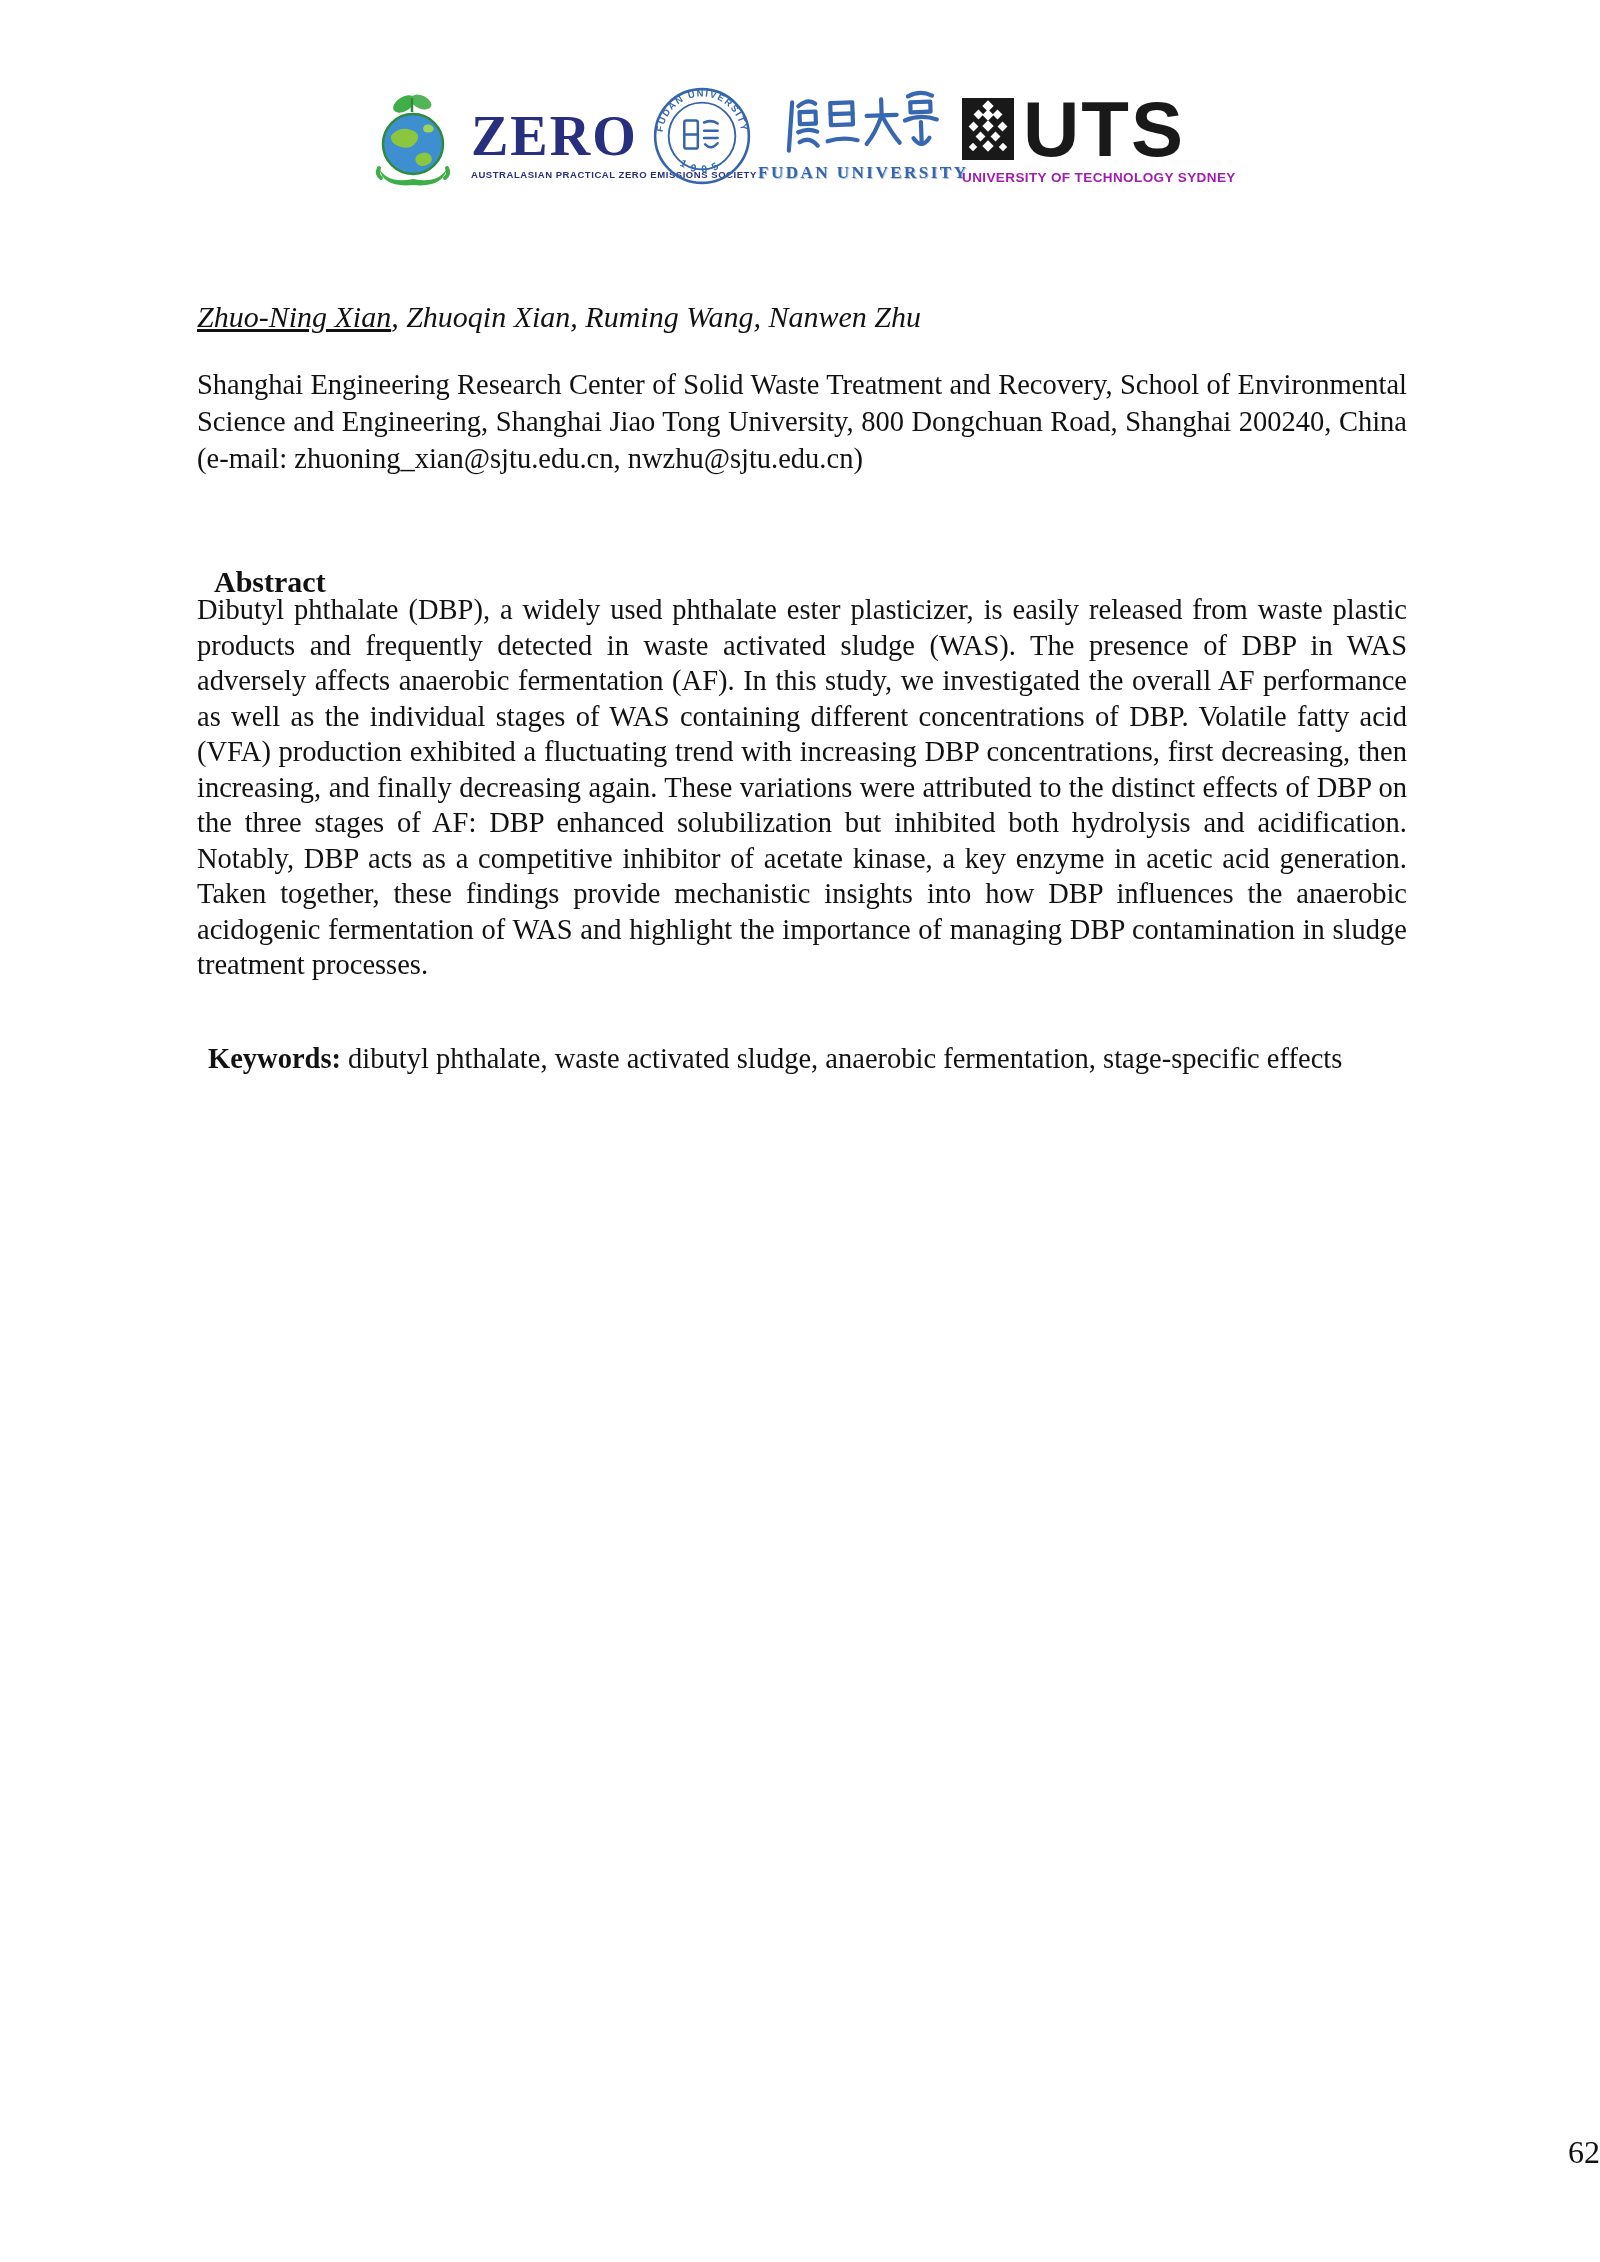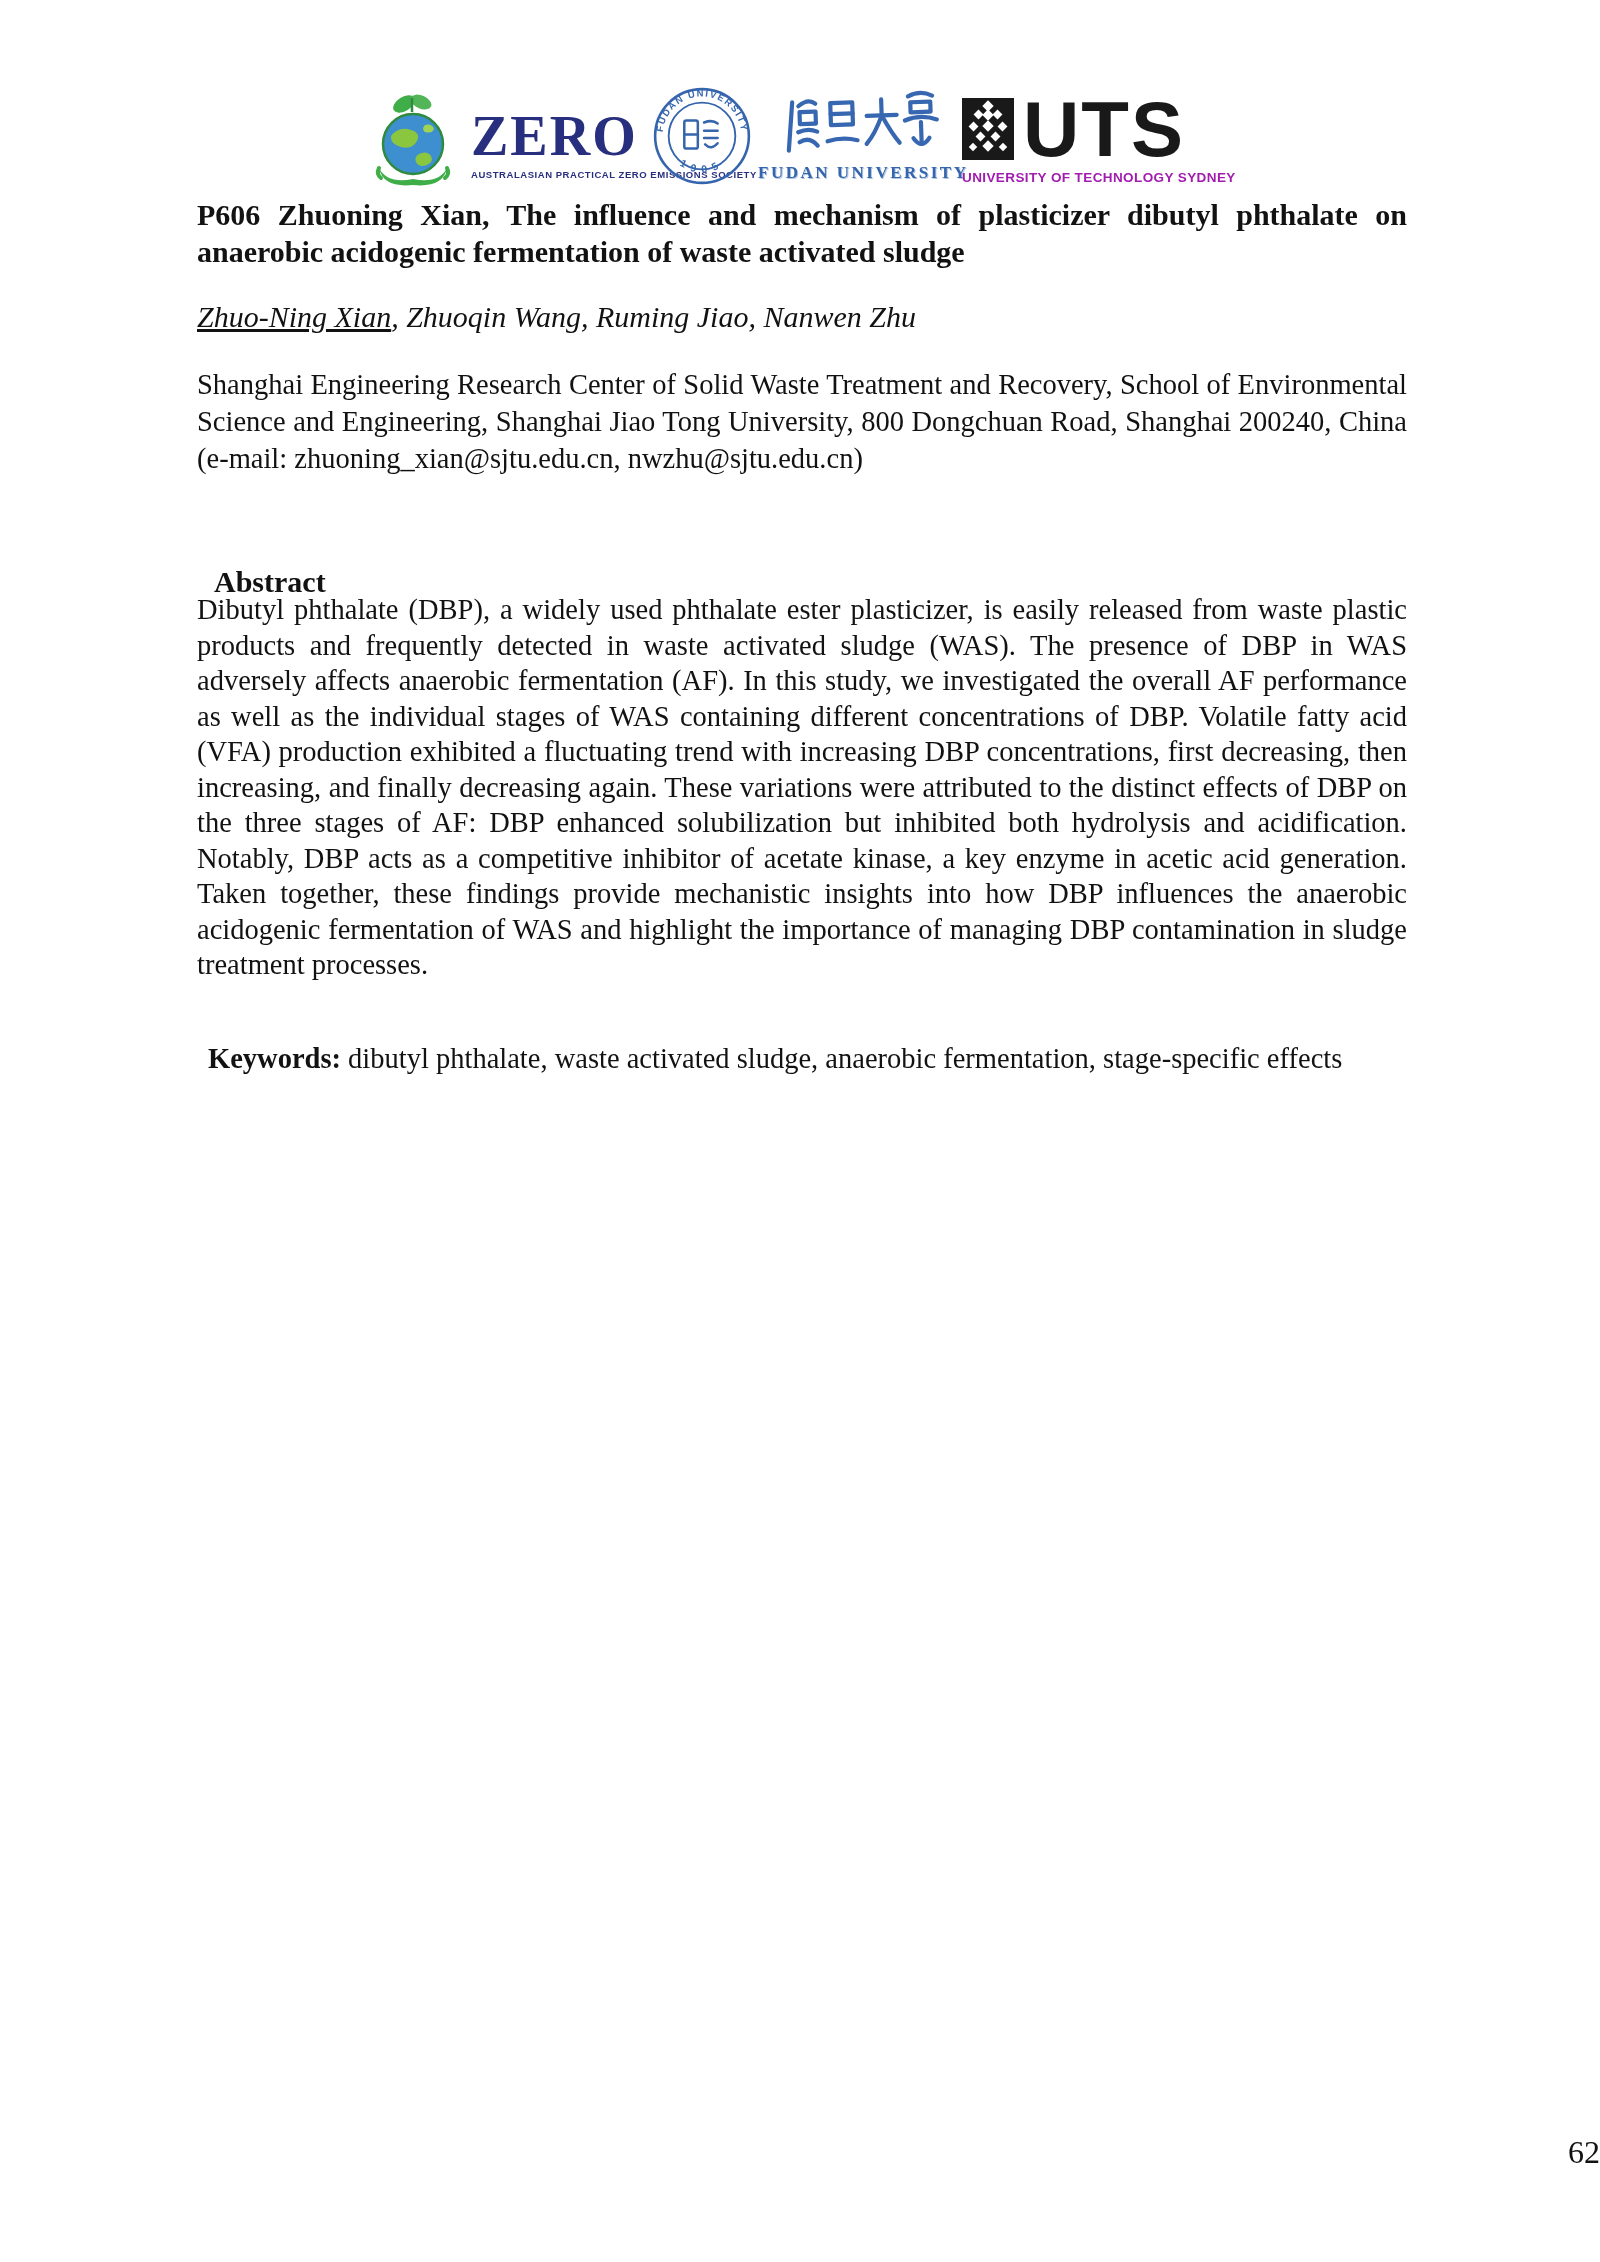--- a/index.html
+++ b/index.html
@@ -190,23 +190,22 @@
             <rect x="8" y="46" width="6" height="6" transform="rotate(45 11 49)"></rect>
             <rect x="38" y="46" width="6" height="6" transform="rotate(45 41 49)"></rect>
           </g>
         </svg>
         <div class="uts-name">UTS</div>
       </div>
       <div class="uts-sub">UNIVERSITY OF TECHNOLOGY SYDNEY</div>
     </div>
   </div>
 
-  <h1 class="content-col paper-title">P606 Zhuoning Xian, The influence and mechanism of plasticizer dibutyl phthalate on anaerobic acidogenic fermentation of waste activated sludge</h1>
-
-  <p class="content-col authors"><span class="presenting">Zhuo-Ning Xian</span><span>, Zhuoqin Wang, Ruming Jiao, Nanwen Zhu</span></p>
+
+  <p class="content-col authors"><span class="presenting">Zhuo-Ning Xian</span><span>, Zhuoqin Xian, Ruming Wang, Nanwen Zhu</span></p>
 
   <p class="content-col affiliation">Shanghai Engineering Research Center of Solid Waste Treatment and Recovery, School of Environmental Science and Engineering, Shanghai Jiao Tong University, 800 Dongchuan Road, Shanghai 200240, China (e-mail: zhuoning_xian@sjtu.edu.cn, nwzhu@sjtu.edu.cn)</p>
 
   <h2 class="content-col abstract-heading">Abstract</h2>
 
   <p class="content-col abstract-body">Dibutyl phthalate (DBP), a widely used phthalate ester plasticizer, is easily released from waste plastic products and frequently detected in waste activated sludge (WAS). The presence of DBP in WAS adversely affects anaerobic fermentation (AF). In this study, we investigated the overall AF performance as well as the individual stages of WAS containing different concentrations of DBP. Volatile fatty acid (VFA) production exhibited a fluctuating trend with increasing DBP concentrations, first decreasing, then increasing, and finally decreasing again. These variations were attributed to the distinct effects of DBP on the three stages of AF: DBP enhanced solubilization but inhibited both hydrolysis and acidification. Notably, DBP acts as a competitive inhibitor of acetate kinase, a key enzyme in acetic acid generation. Taken together, these findings provide mechanistic insights into how DBP influences the anaerobic acidogenic fermentation of WAS and highlight the importance of managing DBP contamination in sludge treatment processes.</p>
 
   <p class="content-col keywords"><span class="kw-label">Keywords:</span><span> dibutyl phthalate, waste activated sludge, anaerobic fermentation, stage-specific effects</span></p>
 
   <div class="page-number">62</div>

